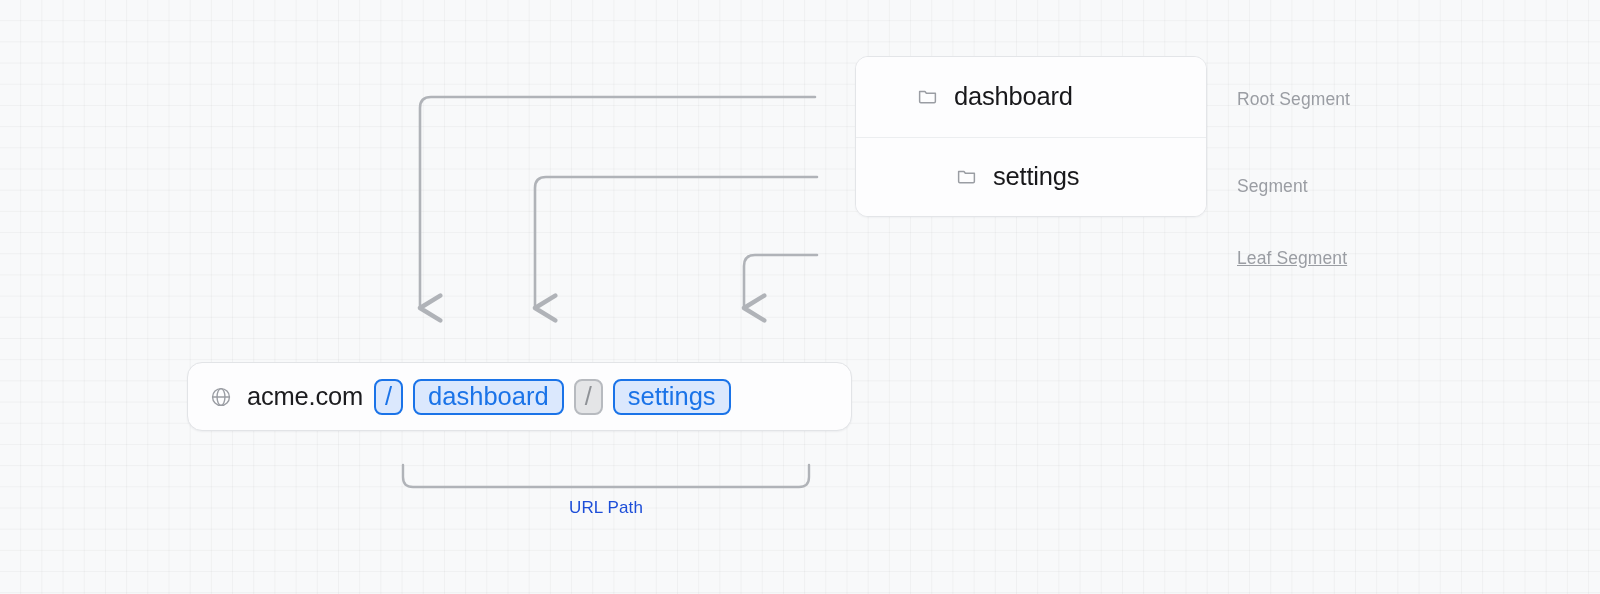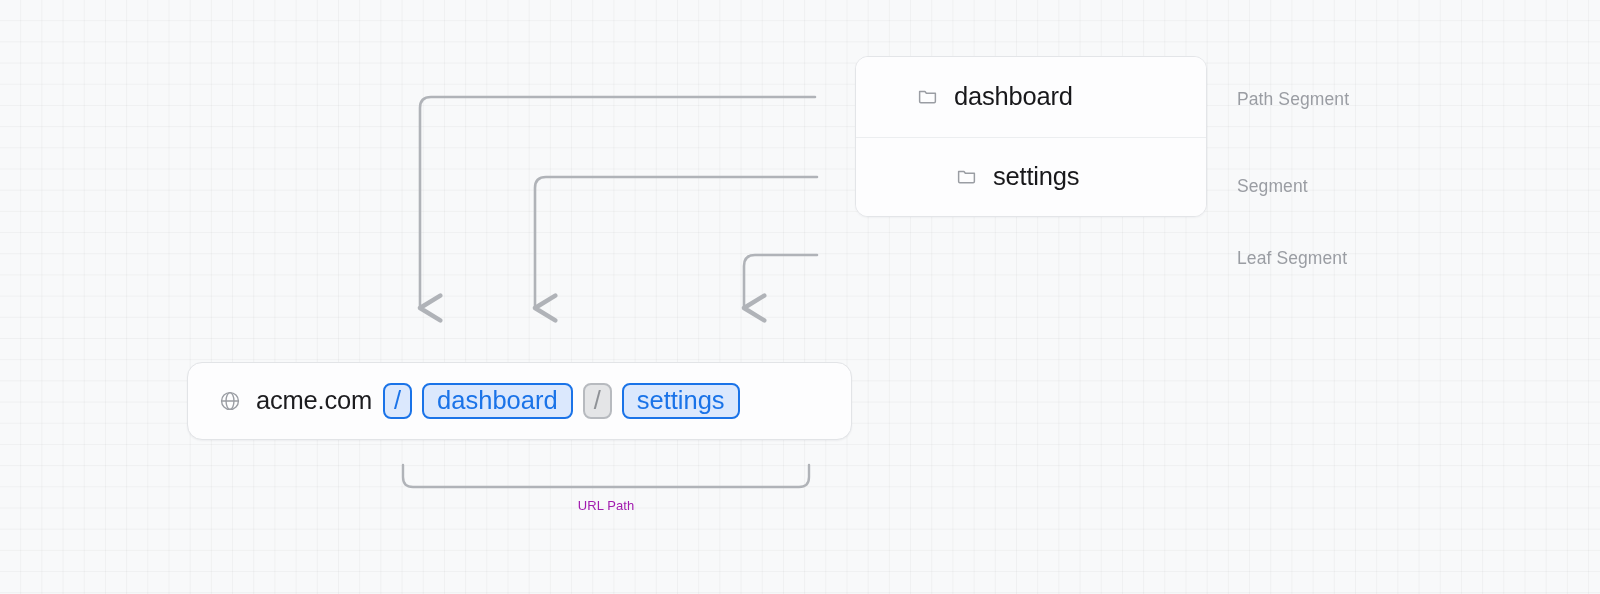--- a/index.html
+++ b/index.html
@@ -84,36 +84,36 @@
     position: absolute;
     left: 1237px;
     font-size: 17.5px;
     color: #9a9da3;
     letter-spacing: 0.1px;
     white-space: nowrap;
     line-height: 1;
   }
   .seg-note.n0 { top: 91px; }
   .seg-note.n1 { top: 178px; }
-  .seg-note.n2 { top: 250px; }
+  .seg-note.n2 { top: 250px; text-decoration: underline; }
 
   
   .urlbar {
     position: absolute;
     left: 187px;
     top: 362px;
     width: 665px;
-    height: 78px;
+    height: 69px;
     border: 1px solid #e2e4e7;
     border-radius: 15px;
     background: #fdfdfe;
     box-shadow: 0 1px 2px rgba(16,24,40,0.05);
     display: flex;
     align-items: center;
-    padding-left: 31px;
+    padding-left: 22px;
   }
 
   .globe-icon {
     width: 22px;
     height: 22px;
     flex: 0 0 22px;
     display: block;
     margin-right: 15px;
   }
 
@@ -169,22 +169,22 @@
     width: 412px;
     height: 28px;
   }
 
   .path-caption {
     position: absolute;
     left: 400px;
     top: 499px;
     width: 412px;
     text-align: center;
-    font-size: 13px;
-    color: #a21caf;
+    font-size: 17px;
+    color: #1d4ed8;
     letter-spacing: 0.1px;
     line-height: 1;
     white-space: nowrap;
   }
 </style>
 </head>
 <body>
 
 <div id="stage">
 
@@ -214,21 +214,21 @@
 
     <div class="tree-row depth-2">
       <svg class="folder-icon" viewBox="0 0 24 24" fill="none" stroke="#9a9da3" stroke-width="1.7" stroke-linecap="round" stroke-linejoin="round">
         <path d="M3 6.2 h6.1 l1.6 2.1 H21 v9.5 a1.4 1.4 0 0 1 -1.4 1.4 H4.4 A1.4 1.4 0 0 1 3 17.8 Z"></path>
       </svg>
       <span class="tree-label">settings</span>
     </div>
 
   </div>
 
-  <div class="seg-note n0">Path Segment</div>
+  <div class="seg-note n0">Root Segment</div>
   <div class="seg-note n1">Segment</div>
   <div class="seg-note n2">Leaf Segment</div>
 
   <div class="urlbar">
 
     <svg class="globe-icon" viewBox="0 0 24 24" fill="none" stroke="#9a9da3" stroke-width="1.5" stroke-linecap="round" stroke-linejoin="round">
       <circle cx="12" cy="12" r="9.2"></circle>
       <line x1="2.8" y1="12" x2="21.2" y2="12"></line>
       <ellipse cx="12" cy="12" rx="4.3" ry="9.2"></ellipse>
     </svg>

